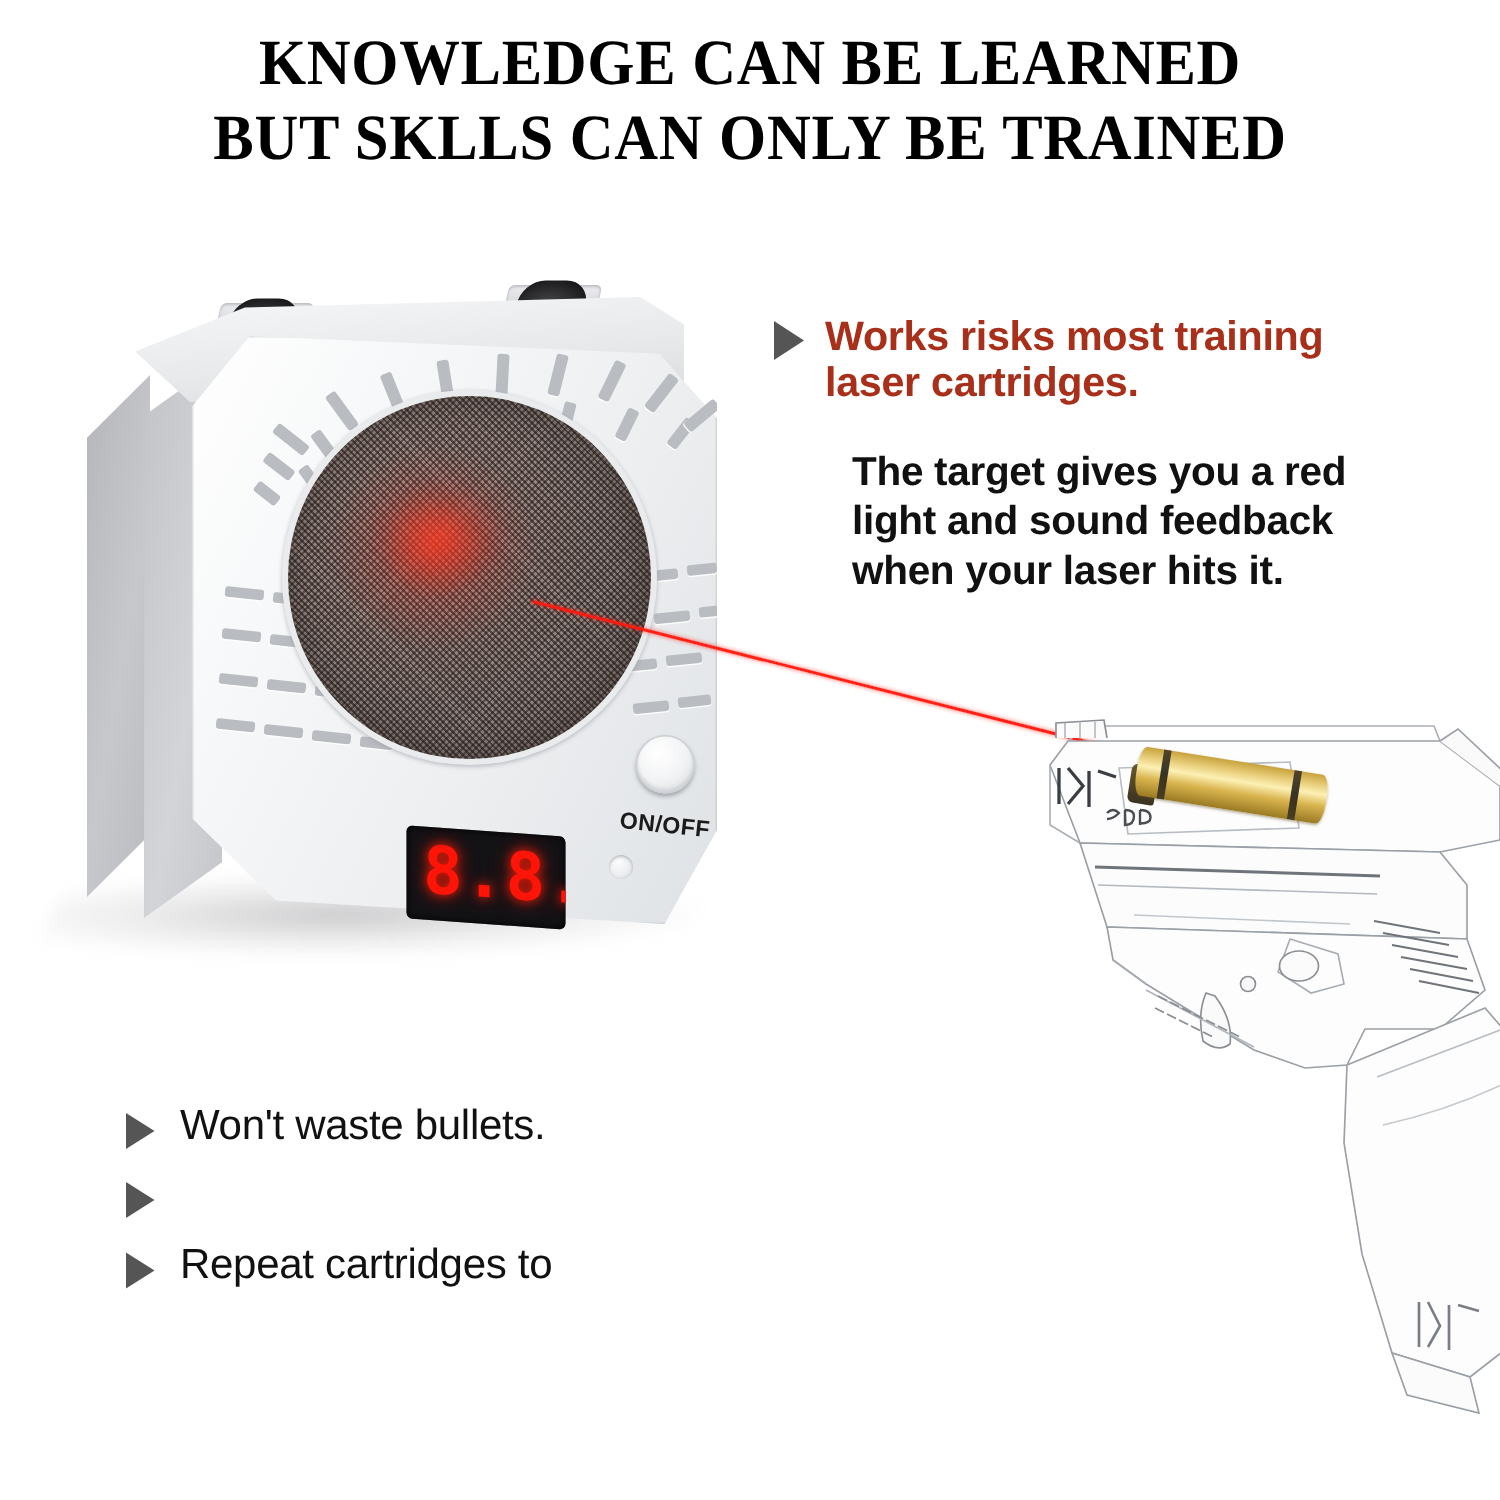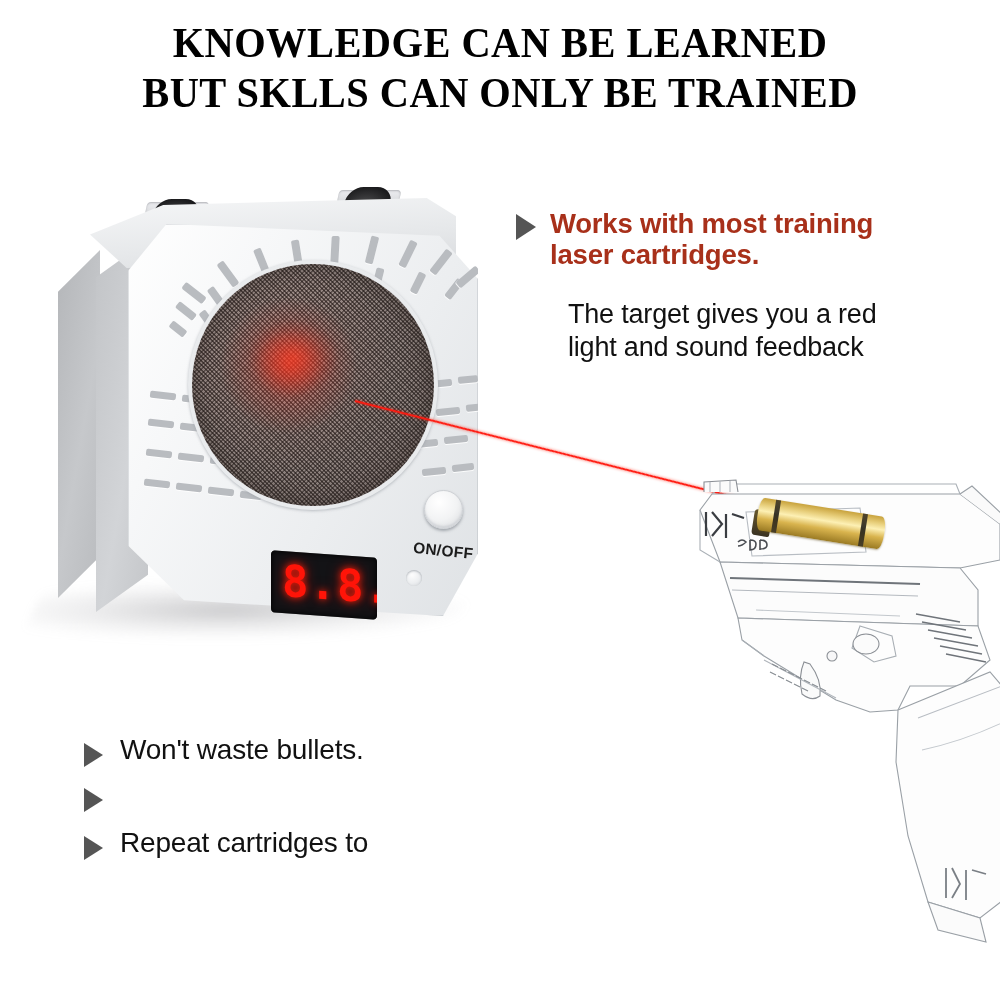--- a/index.html
+++ b/index.html
@@ -61,32 +61,33 @@
     color: #A8301A;
     letter-spacing: -0.2px;
   }
   .feature-body {
     margin-left: 52px;
     margin-top: 28px;
     font-size: 27px;
     line-height: 33px;
     color: #111111;
     letter-spacing: -0.2px;
+    font-weight: bold;
   }
 
   
   .bullets {
     position: absolute;
     left: 84px;
     top: 733px;
     width: 540px;
   }
   .bullet-row {
     display: flex;
-    align-items: flex-end;
+    align-items: center;
     margin-bottom: 14px;
   }
   .bullet-row .tri {
     border-top-width: 12px;
     border-bottom-width: 12px;
     border-left-width: 19px;
     margin-top: 7px;
   }
   .bullet-text {
     margin-left: 17px;
@@ -462,27 +463,28 @@
         <path d="M78 92 Q82 88 86 92 Q82 96 78 96 M90 90 L90 100 Q96 100 96 94 Q96 90 90 90
                  M100 90 L100 100 M100 90 Q107 90 107 95 Q107 99 100 99"></path>
       </g>
     </svg>
   </div>
 
   <div class="right-block">
     <div class="feature-row">
       <div class="tri"></div>
       <div class="feature-head">
-        <div>Works with most training</div>
+        <div>Works risks most training</div>
         <div>laser cartridges.</div>
       </div>
     </div>
     <div class="feature-body">
       <div>The target gives you a red</div>
       <div>light and sound feedback</div>
+      <div>when your laser hits it.</div>
     </div>
   </div>
 
   <div class="bullets">
     <div class="bullet-row">
       <div class="tri"></div>
       <div class="bullet-text">Won't waste bullets.</div>
     </div>
     <div class="bullet-row">
       <div class="tri"></div>

